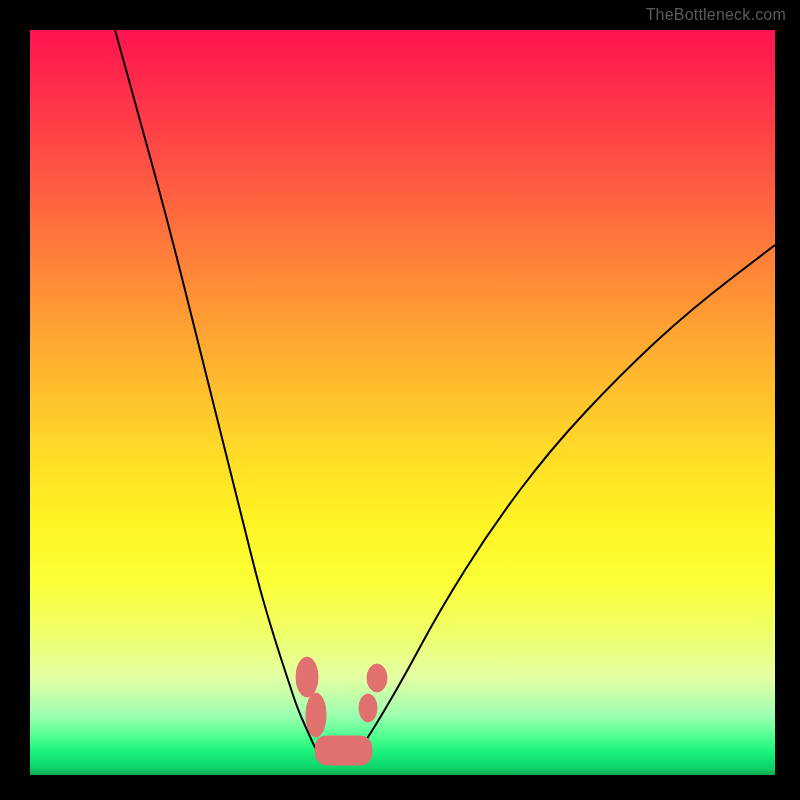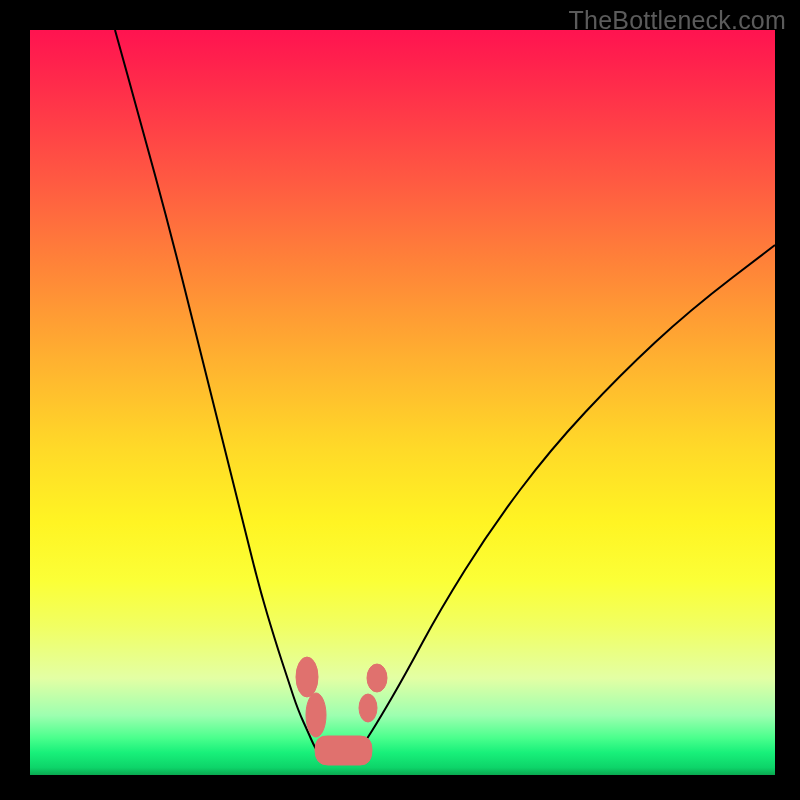--- a/index.html
+++ b/index.html
@@ -38,21 +38,21 @@
       #4bff8d 95%,
       #18f07a 97%,
       #0dd469 99%,
       #0aa850 100%);
   }
   .watermark {
     position: absolute;
     top: 6px;
     right: 14px;
     color: #5b5b5b;
-    font-size: 25px;
+    font-size: 16px;
     font-weight: 400;
     letter-spacing: 0.2px;
     user-select: none;
   }
   svg.curves {
     position: absolute;
     left: 30px;
     top: 30px;
     width: 745px;
     height: 745px;

